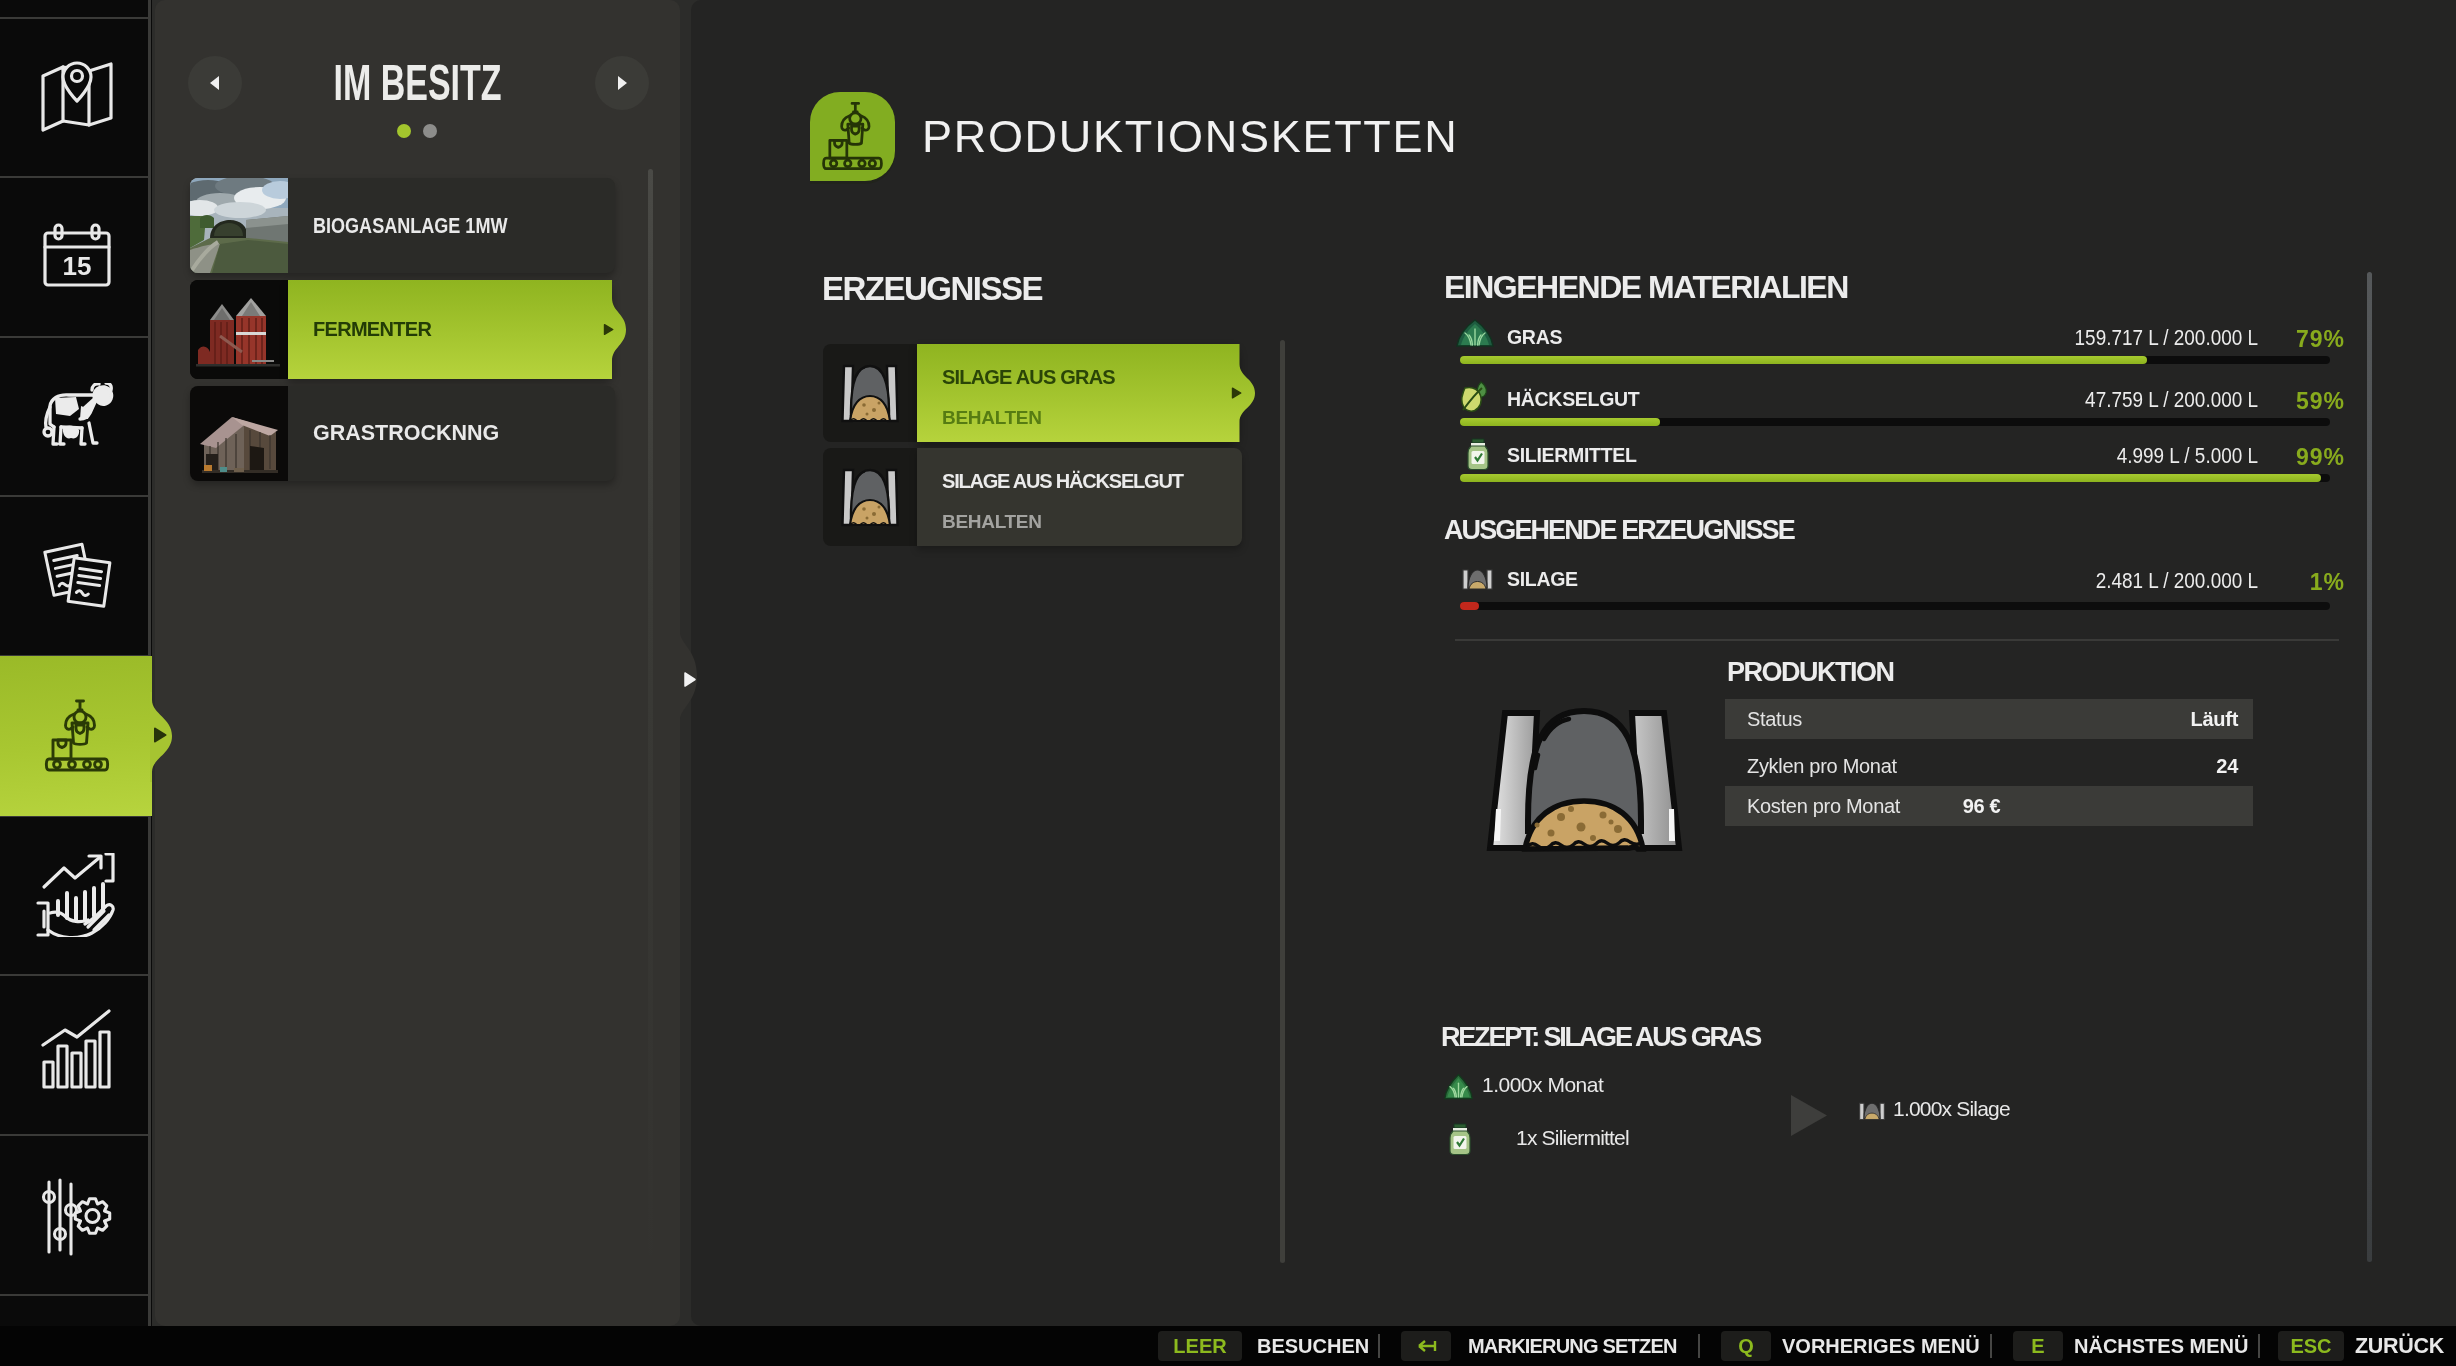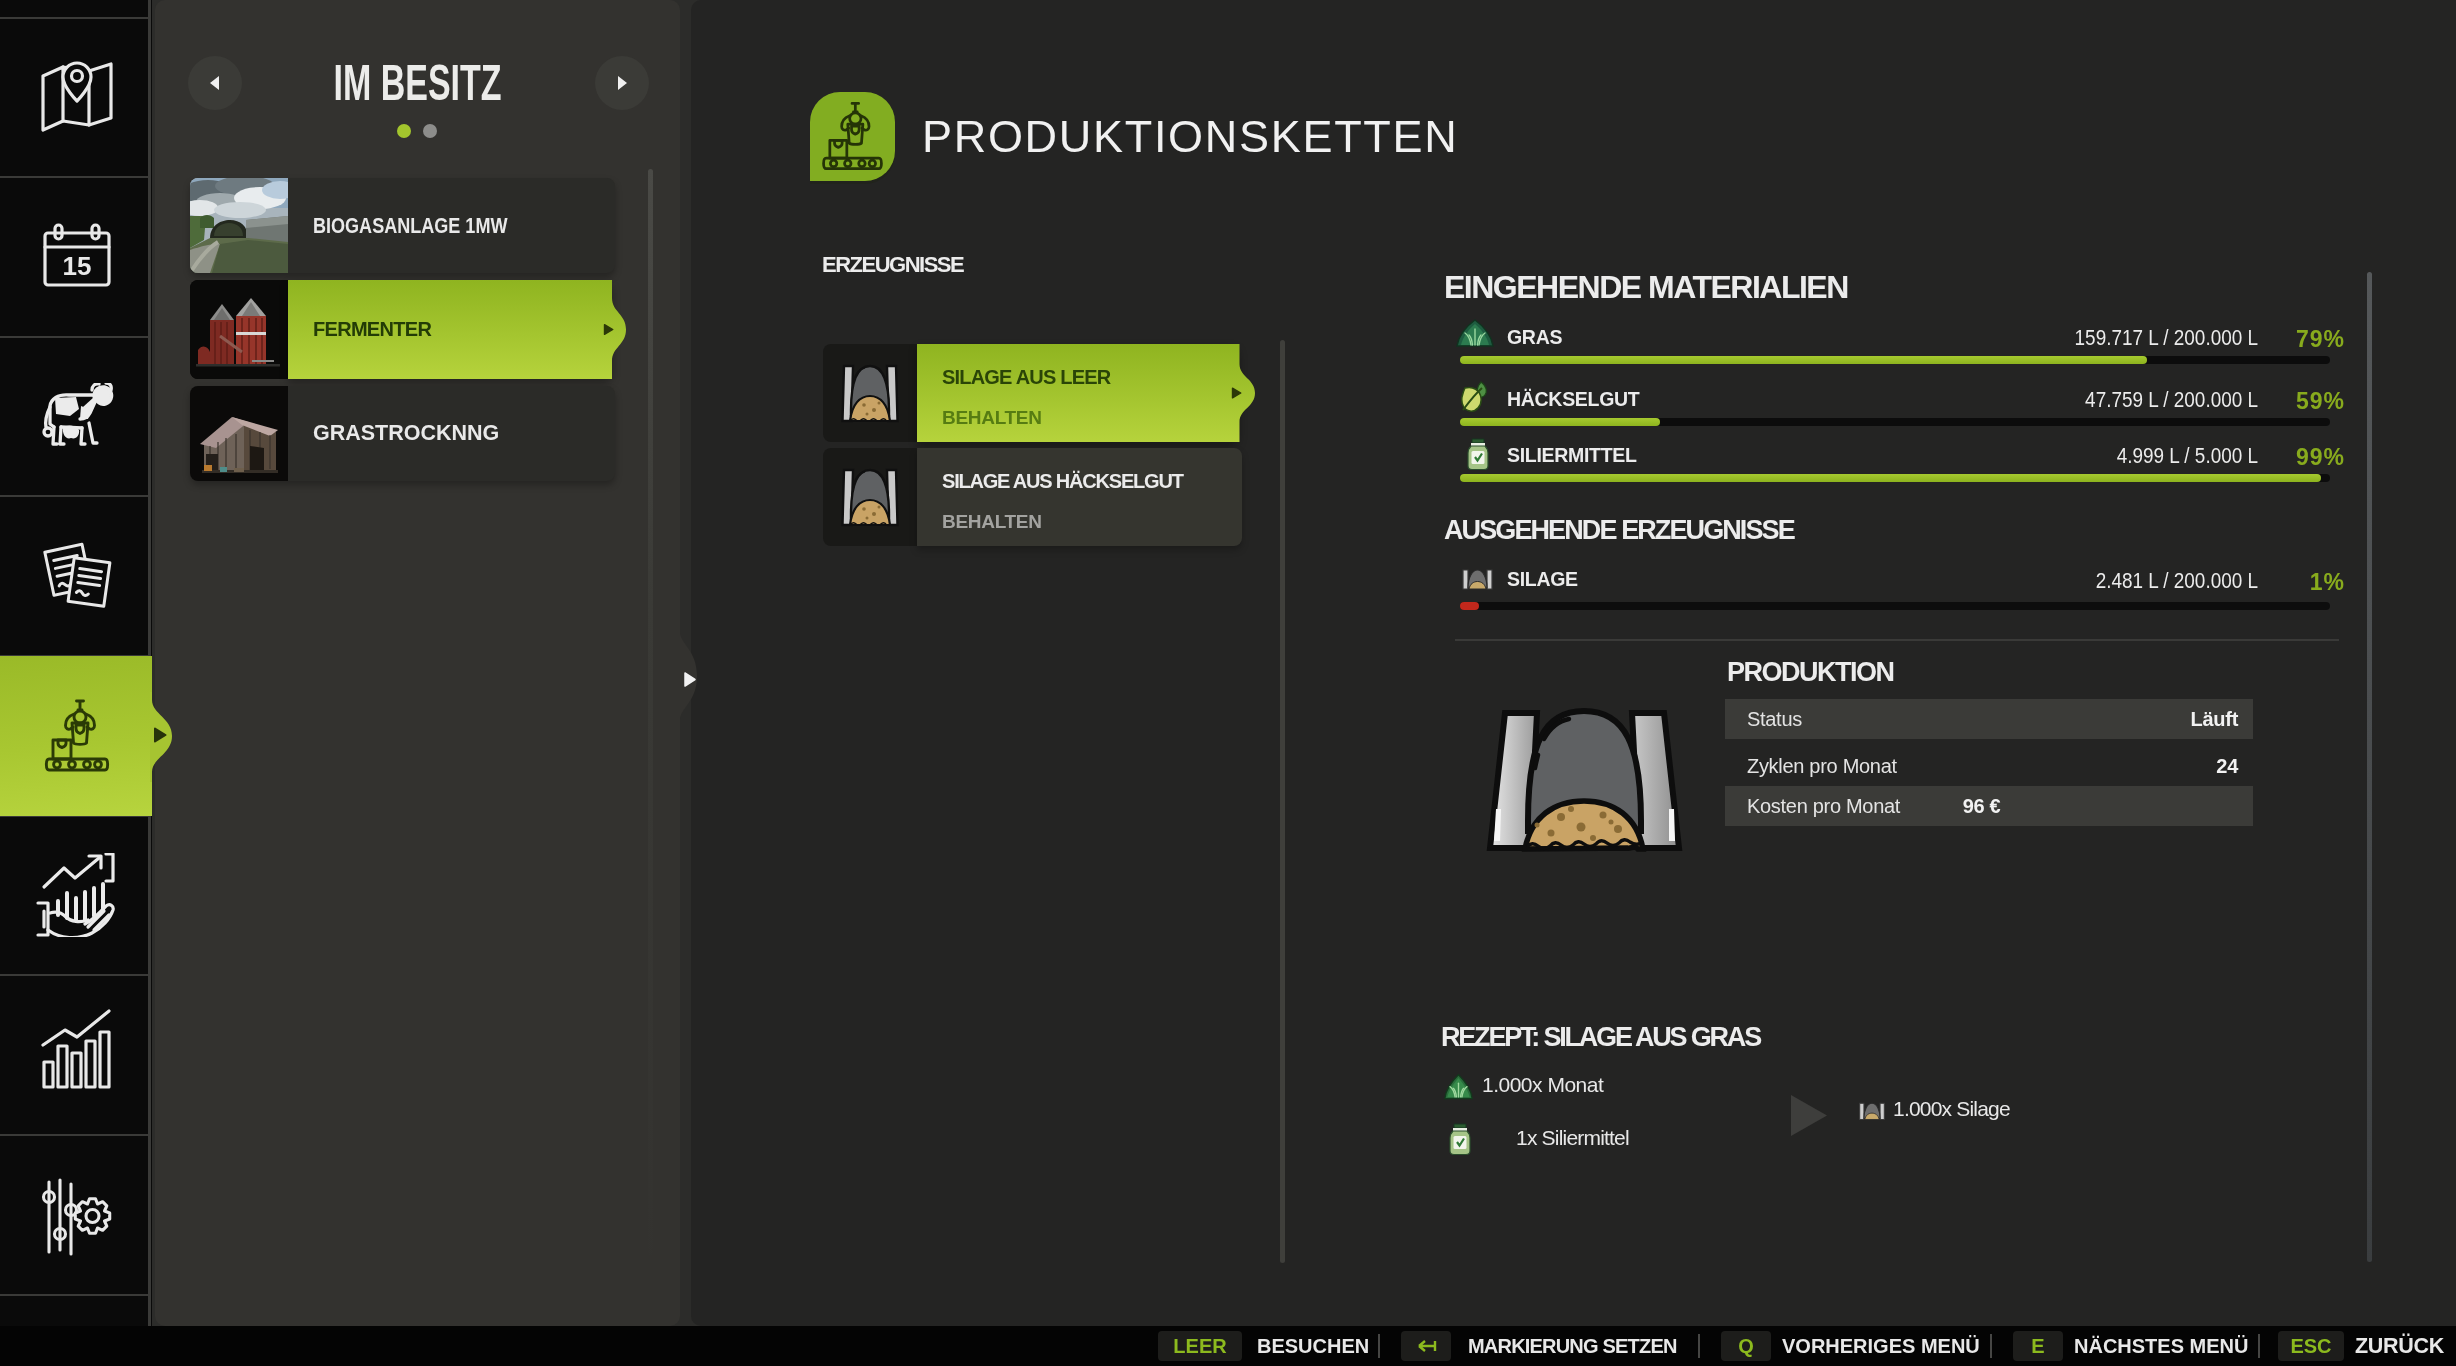--- a/index.html
+++ b/index.html
@@ -258,21 +258,21 @@
   <path d="M26,49 h8 v3.5 c0,2.8 -4,4 -4,4 c0,0 -4,-1.2 -4,-4 z"></path>
   <path d="M17,68 h56 c3.5,0 3.5,11 0,11 h-56 c-3.5,0 -3.5,-11 0,-11 z"></path>
   <circle cx="25" cy="73.5" r="3.4"></circle>
   <circle cx="40" cy="73.5" r="3.4"></circle>
   <circle cx="55" cy="73.5" r="3.4"></circle>
   <circle cx="66" cy="73.5" r="3.4"></circle>
 </svg>
 
 <div class="abs" style="left:922px;top:111px;color:#f1f1f1;font-size:45px;letter-spacing:1.7px">PRODUKTIONSKETTEN</div>
 
-<div class="abs" style="left:822px;top:252px;color:#ececec;font-size:22px;font-weight:bold;letter-spacing:-1.5px">ERZEUGNISSE</div>
+<div class="abs" style="left:822px;top:270px;color:#ececec;font-size:33px;font-weight:bold;letter-spacing:-1.5px">ERZEUGNISSE</div>
 
 <div class="abs" style="left:1280px;top:340px;width:5px;height:923px;border-radius:3px;background:#3f3f3b"></div>
 
 <div class="abs" style="left:823px;top:344px;width:94px;height:98px;background:#191917;border-radius:8px 0 0 8px;overflow:hidden" id="pthumb1"><svg width="94" height="98" viewBox="0 0 94 98">
   <g transform="translate(19,19)">
   <path d="M2,3 L11,3 L9.5,58 L0.5,58 Z" fill="#c9c9c9" stroke="#101010" stroke-width="2.4"></path>
   <path d="M45,3 L54,3 L55.5,58 L46.5,58 Z" fill="#c9c9c9" stroke="#101010" stroke-width="2.4"></path>
   <path d="M9,47 C9,20 15,3 28,3 C41,3 47,20 47,47 L47,52 L9,52 Z" fill="#5f6163" stroke="#101010" stroke-width="2.4"></path>
   <path d="M13,14 C15,9 18,6 22,5" fill="none" stroke="#101010" stroke-width="1.8" stroke-linecap="round"></path>
   <path d="M8,58 C10,41 18,33 28,33 C38,33 46,41 48,58 L8,58 Z" fill="#c9a365" stroke="#101010" stroke-width="2.2"></path>
@@ -288,21 +288,21 @@
   <defs>
       <linearGradient id="gw2" x1="0" y1="0" x2="0" y2="1">
         <stop offset="0" stop-color="#8fb420"></stop>
         <stop offset=".55" stop-color="#a4c52f"></stop>
         <stop offset="1" stop-color="#b6d33c"></stop>
       </linearGradient>
     </defs>
   <path d="M0,0 H13.5 V20 C13.5,33 29,35 29,49 C29,63 13.5,65 13.5,78 V98 H0 Z" fill="url(#gw2)"></path>
   <path d="M6.5,44.2 L14.8,49 L6.5,53.8 Z" fill="#2c3808" stroke="#2c3808" stroke-width="1.4" stroke-linejoin="round"></path>
 </svg>
-<div class="abs" style="left:942px;top:366px;color:#2a4507;font-size:20px;font-weight:bold;letter-spacing:-.8px">SILAGE AUS LEER</div>
+<div class="abs" style="left:942px;top:366px;color:#2a4507;font-size:20px;font-weight:bold;letter-spacing:-.8px">SILAGE AUS GRAS</div>
 <div class="abs" style="left:942px;top:407px;color:#567c12;font-size:19px;font-weight:bold;letter-spacing:-.3px">BEHALTEN</div>
 
 <div class="abs" style="left:823px;top:448px;width:94px;height:98px;background:#191917;border-radius:8px 0 0 8px;overflow:hidden" id="pthumb2"><svg width="94" height="98" viewBox="0 0 94 98">
   <g transform="translate(19,19)">
   <path d="M2,3 L11,3 L9.5,58 L0.5,58 Z" fill="#c9c9c9" stroke="#101010" stroke-width="2.4"></path>
   <path d="M45,3 L54,3 L55.5,58 L46.5,58 Z" fill="#c9c9c9" stroke="#101010" stroke-width="2.4"></path>
   <path d="M9,47 C9,20 15,3 28,3 C41,3 47,20 47,47 L47,52 L9,52 Z" fill="#5f6163" stroke="#101010" stroke-width="2.4"></path>
   <path d="M13,14 C15,9 18,6 22,5" fill="none" stroke="#101010" stroke-width="1.8" stroke-linecap="round"></path>
   <path d="M8,58 C10,41 18,33 28,33 C38,33 46,41 48,58 L8,58 Z" fill="#c9a365" stroke="#101010" stroke-width="2.2"></path>
   <path d="M9,57 q2.5,-2.5 5,0 q2.5,2.5 5,0 q2.5,-2.5 5,0 q2.5,2.5 5,0 q2.5,-2.5 5,0 q2.5,2.5 5,0 q2.5,-2.5 5,0" fill="none" stroke="#101010" stroke-width="1.6"></path>

